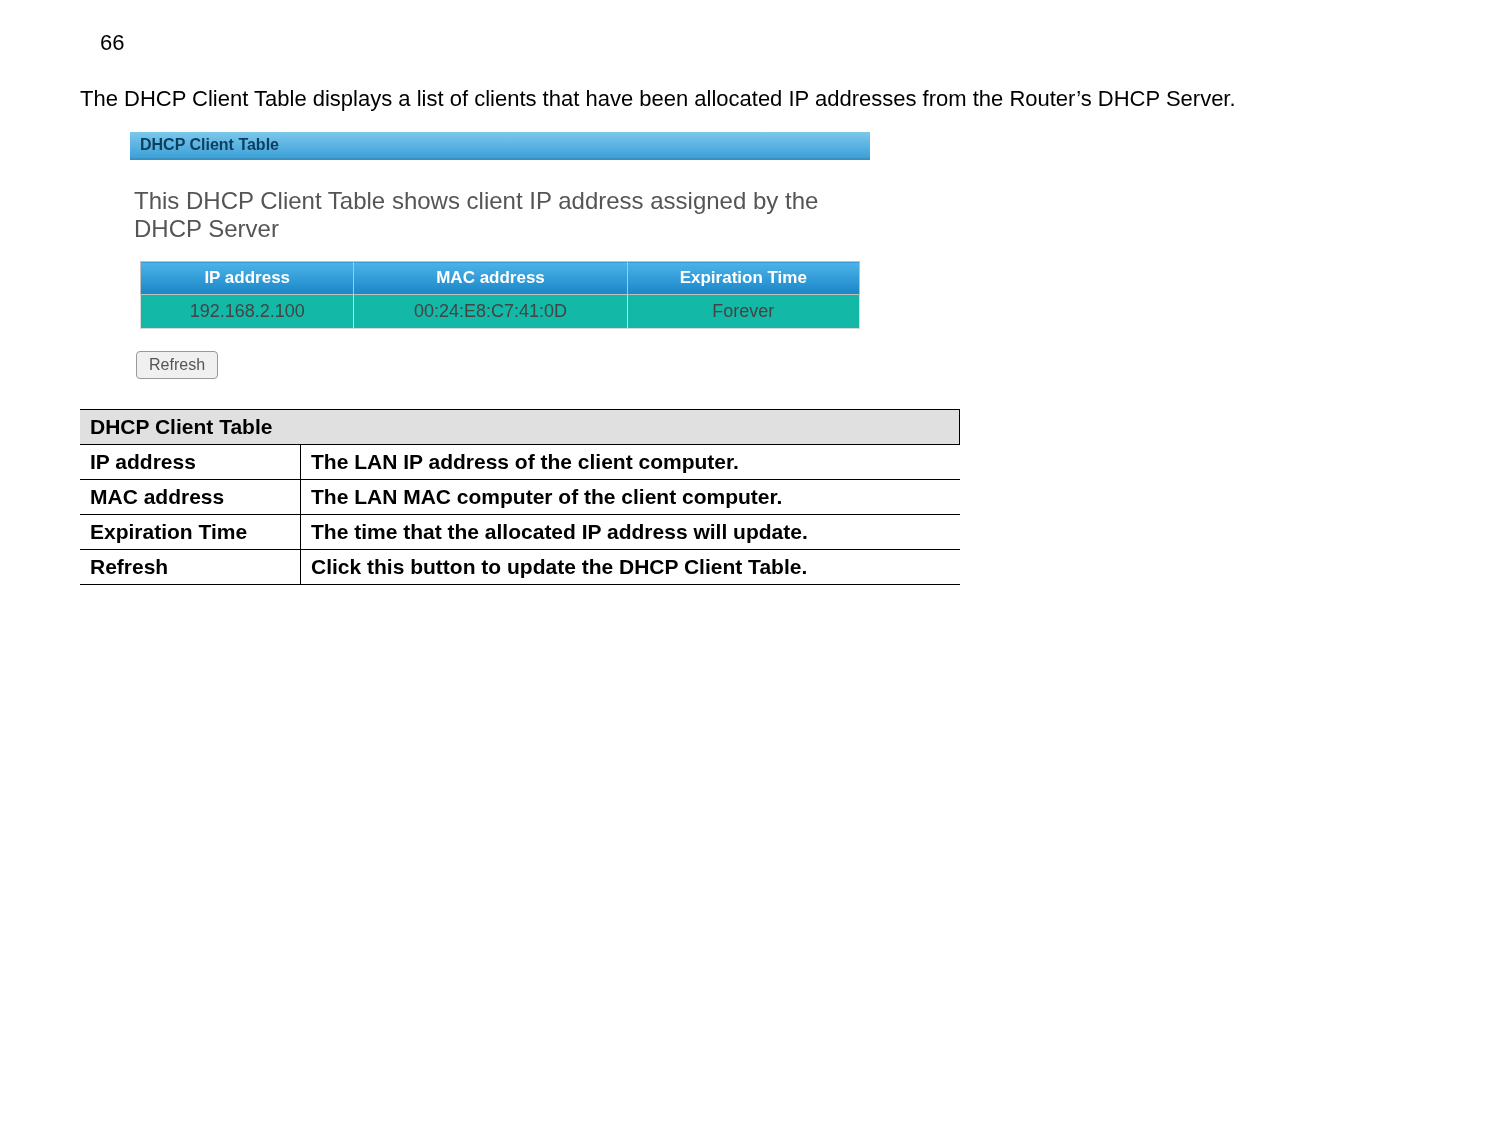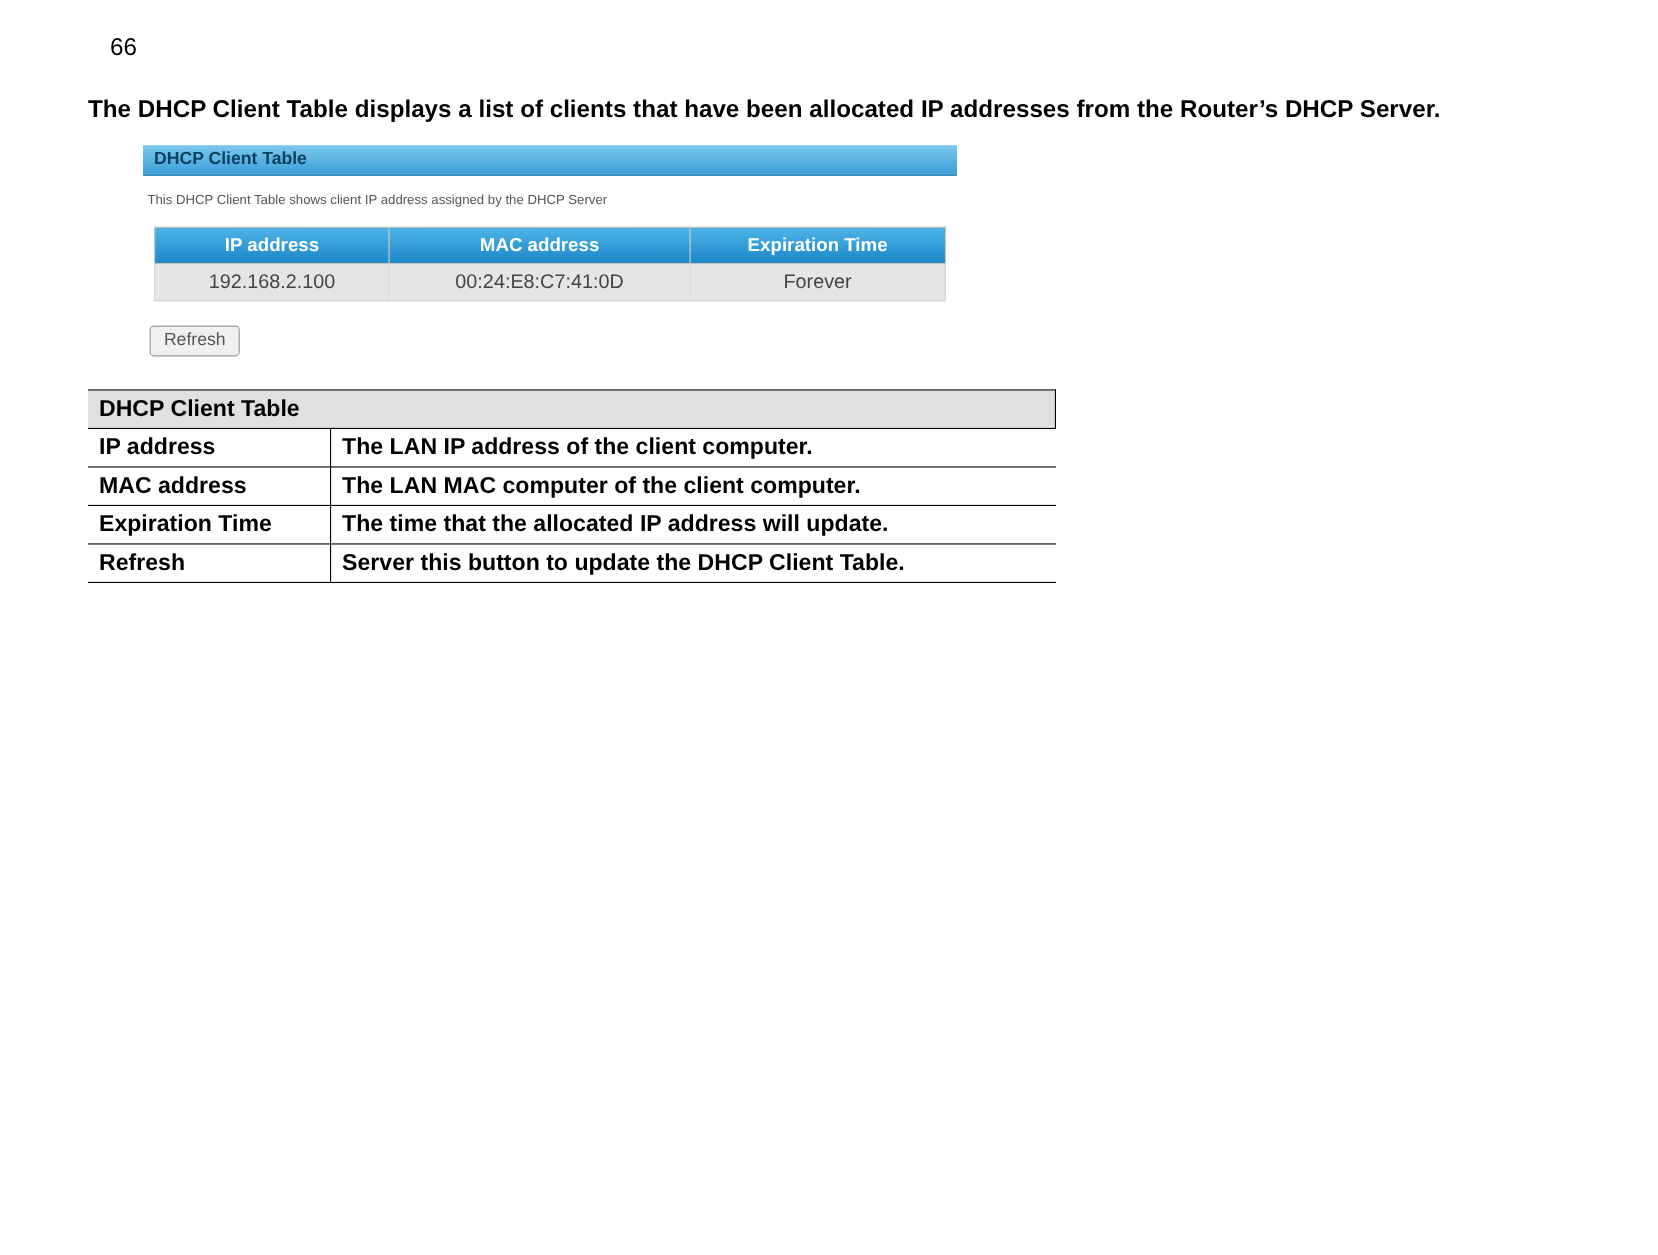--- a/index.html
+++ b/index.html
@@ -13,57 +13,57 @@
   .page {
     padding: 20px 80px;
   }
   .page-number {
     font-size: 22px;
     margin: 10px 0 30px 20px;
   }
   .intro-text {
     font-size: 22px;
     margin: 14px 0 20px 0;
-    font-weight: bold;
   }
   .dhcp-section {
     margin-left: 50px;
     width: 740px;
   }
   .section-header {
     background: #5ab4e1;
     background: linear-gradient(to bottom, #7cc8ec 0%, #3ca0d8 100%);
     color: #0a3f5f;
     font-weight: bold;
     font-size: 16px;
     padding: 4px 10px;
     border-bottom: 2px solid #3890c0;
   }
   .section-desc {
-    font-size: 12px;
+    font-size: 24px;
     color: #555555;
     padding: 14px 4px 18px 4px;
+    margin-top: 13px;
   }
   .client-table {
     border-collapse: collapse;
     width: 720px;
     margin-left: 10px;
   }
   .client-table th {
     background: #2b9cd8;
     background: linear-gradient(to bottom, #4db3e8 0%, #1a86c8 100%);
     color: #ffffff;
     font-weight: bold;
     font-size: 17px;
     padding: 6px 10px;
     text-align: center;
     border: 1px solid #c0c0c0;
   }
   .client-table td {
-    background: #e5e5e5;
+    background: #14b8a6;
     color: #444444;
     font-size: 18px;
     padding: 6px 10px;
     text-align: center;
     border: 1px solid #d8d8d8;
   }
   .client-table tr:nth-child(even) td {
     background: #f4f7f8;
   }
   .refresh-btn {
@@ -146,18 +146,18 @@
     <tr>
       <td>MAC address</td>
       <td>The LAN MAC computer of the client computer.</td>
     </tr>
     <tr>
       <td>Expiration Time</td>
       <td>The time that the allocated IP address will update.</td>
     </tr>
     <tr>
       <td>Refresh</td>
-      <td>Server this button to update the DHCP Client Table.</td>
+      <td>Click this button to update the DHCP Client Table.</td>
     </tr>
   </tbody>
     </table>
 
 </div>
 
 </body></html>

